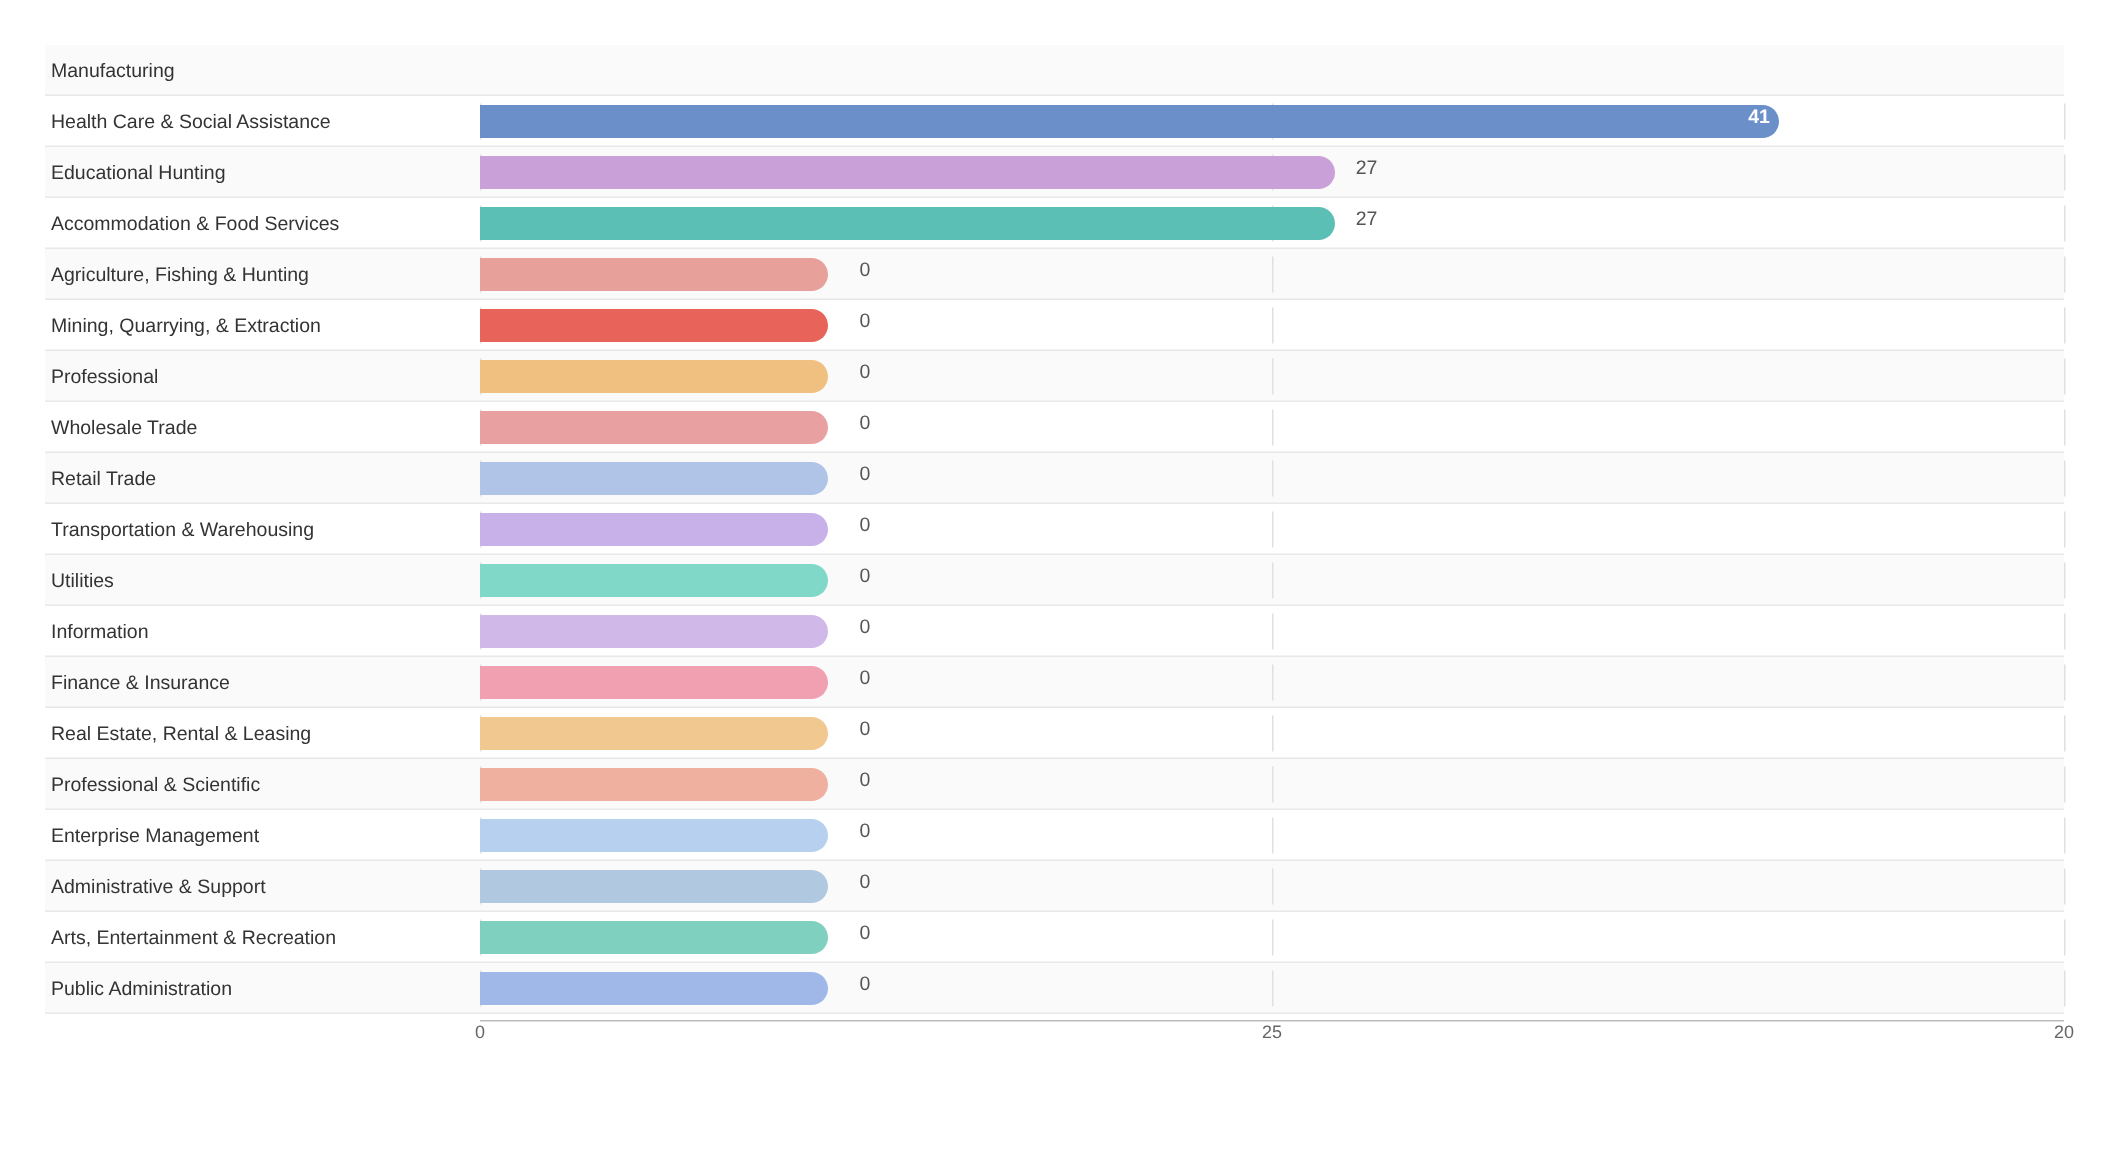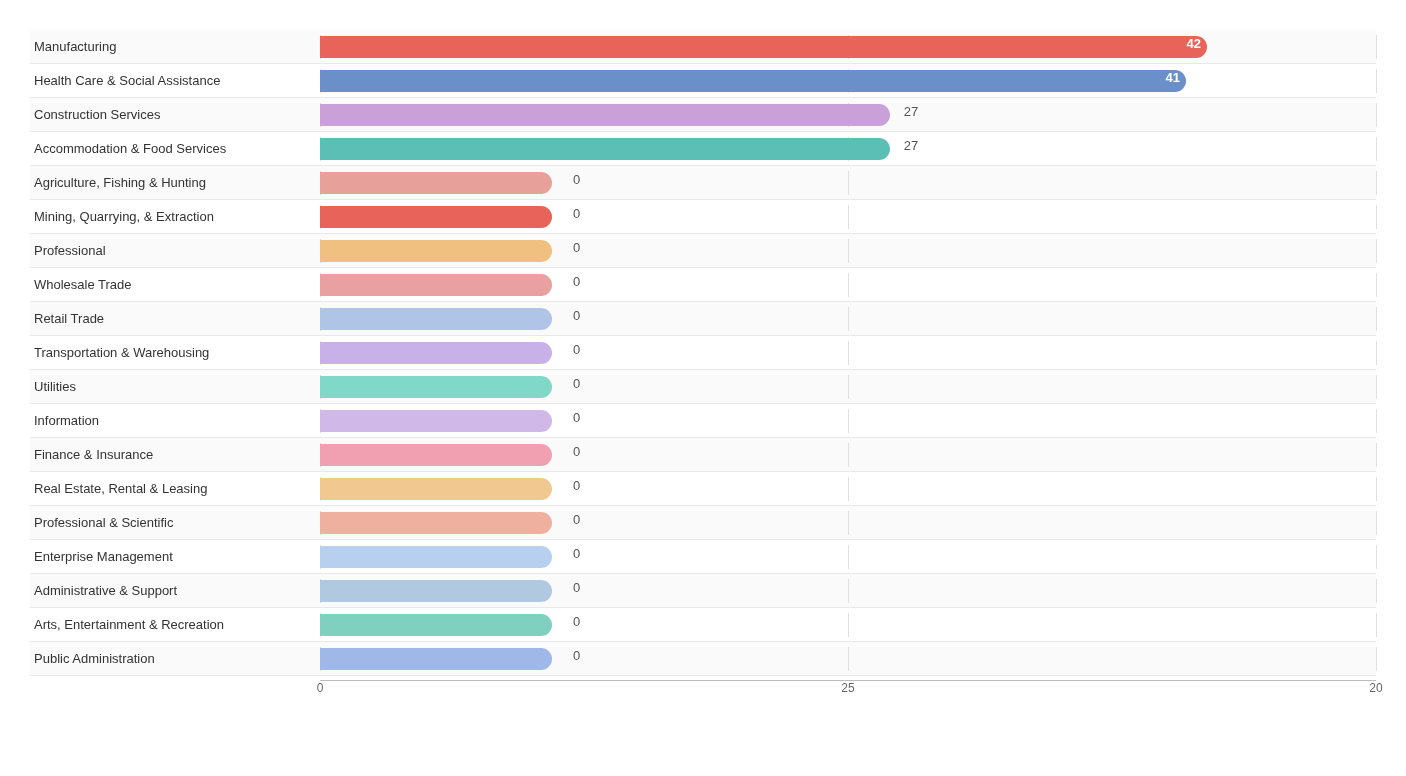--- a/index.html
+++ b/index.html
@@ -103,42 +103,34 @@
 </head>
 <body>
 
 <div class="chart-title"></div>
 <div class="source"></div>
 
 <div class="chart-area" id="chart-area">
 
 <div class="bar-row">
       <div class="label">Manufacturing</div>
-      <div class="bar-container">
-        <div class="grid-line" style="left: 0%;"></div>
-        <div class="grid-line" style="left: 50%;"></div>
-        <div class="grid-line" style="left: 100%;"></div>
-        <div class="bar" style="width: 84%; background-color: rgb(232, 99, 90);">
-          <span class="bar-value-inside">42</span>
-        </div>
-      </div>
     </div>
     <div class="bar-row">
       <div class="label">Health Care &amp; Social Assistance</div>
       <div class="bar-container">
         <div class="grid-line" style="left: 0%;"></div>
         <div class="grid-line" style="left: 50%;"></div>
         <div class="grid-line" style="left: 100%;"></div>
         <div class="bar" style="width: 82%; background-color: rgb(107, 144, 201);">
           <span class="bar-value-inside">41</span>
         </div>
       </div>
     </div>
     <div class="bar-row">
-      <div class="label">Construction Services</div>
+      <div class="label">Educational Hunting</div>
       <div class="bar-container">
         <div class="grid-line" style="left: 0%;"></div>
         <div class="grid-line" style="left: 50%;"></div>
         <div class="grid-line" style="left: 100%;"></div>
         <div class="bar" style="width: 54%; background-color: rgb(201, 160, 216);">
           <span class="bar-value">27</span>
         </div>
       </div>
     </div>
     <div class="bar-row">

